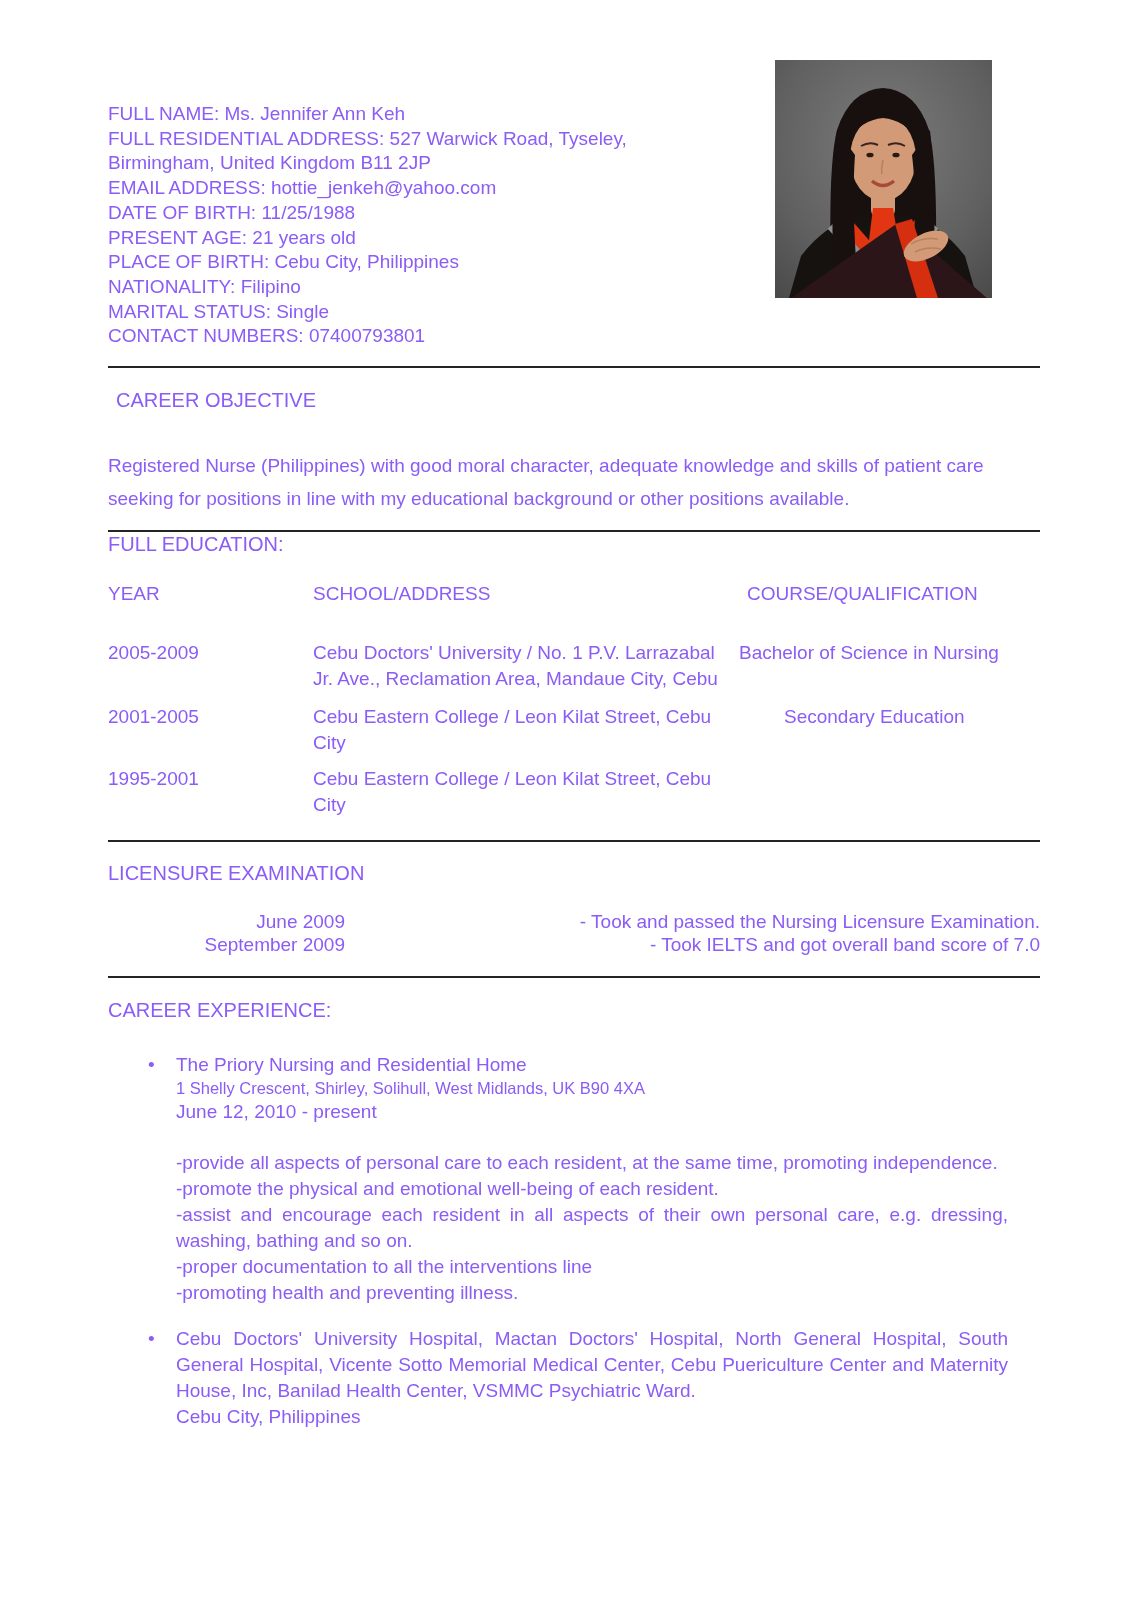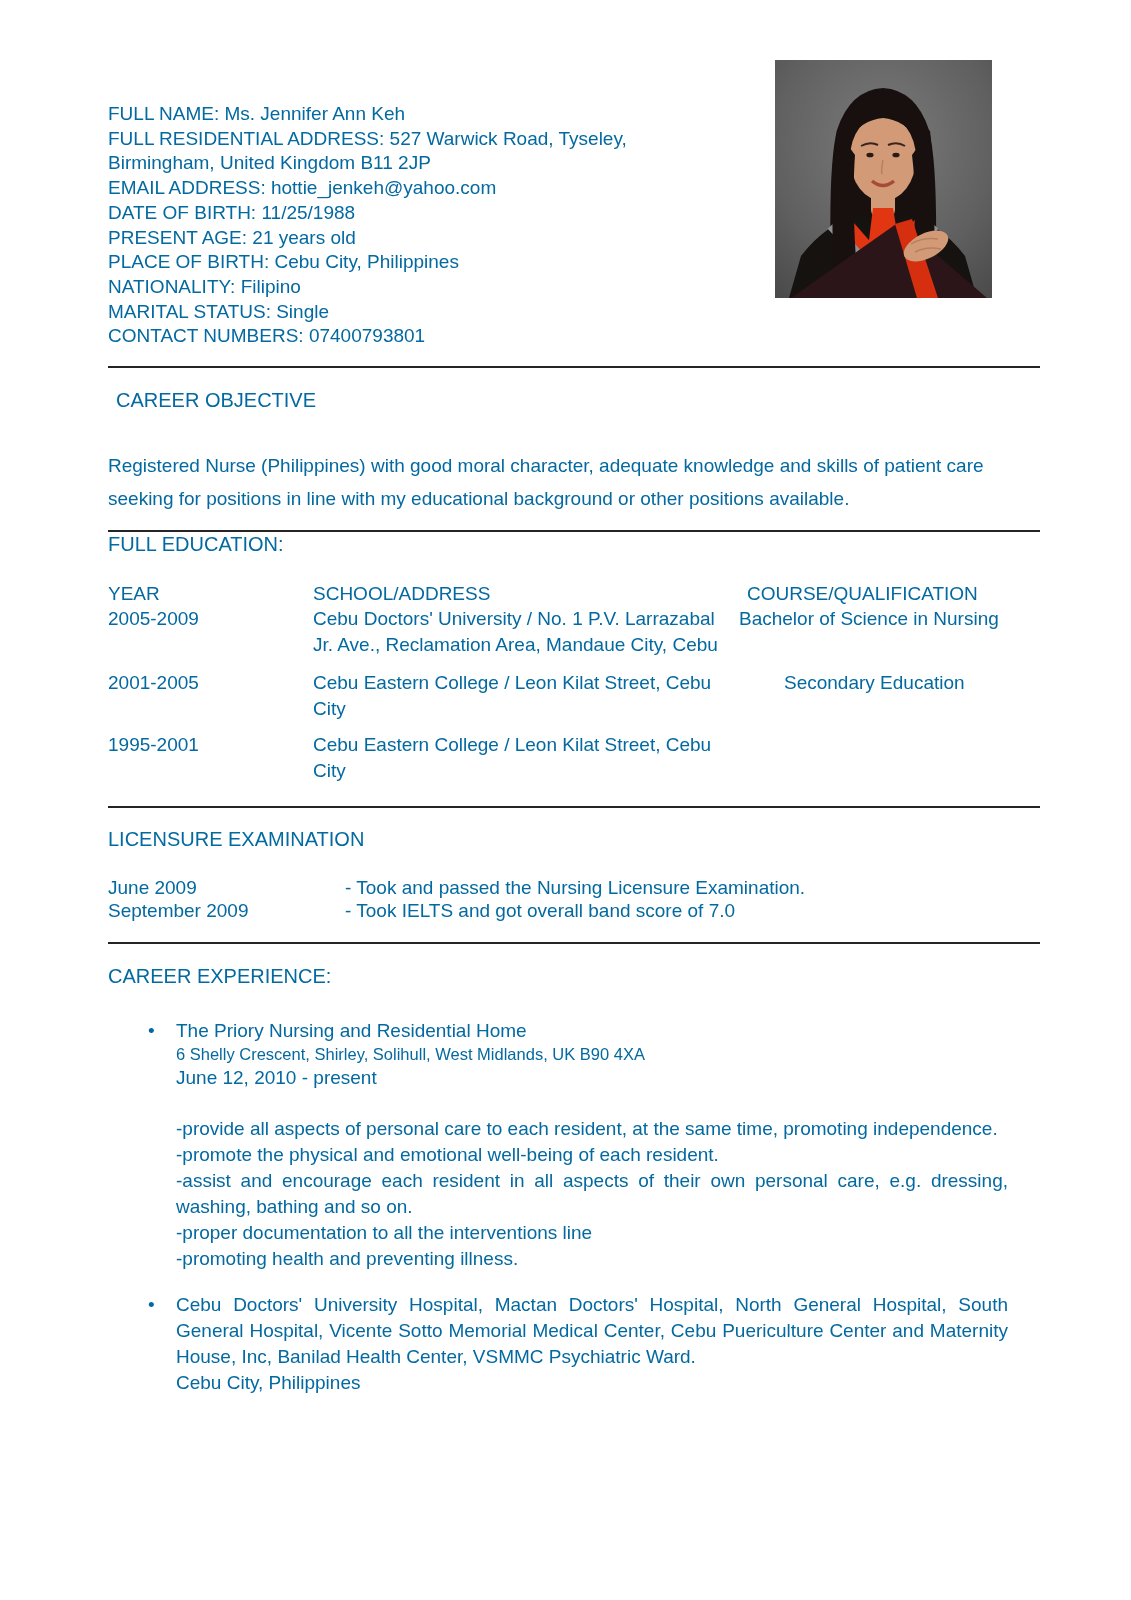--- a/index.html
+++ b/index.html
@@ -1,21 +1,21 @@
 <!DOCTYPE html>
 <html><head>
 <meta charset="utf-8">
 <style>
   html,body { margin:0; padding:0; background:#ffffff; }
   .page {
     position:relative;
     width:1131px; height:1600px;
     background:#ffffff;
     font-family:"Liberation Sans","DejaVu Sans",sans-serif;
-    color:#0369a1;
+    color:#8b5cf6;
     overflow:hidden;
   }
   .content { position:absolute; left:108px; top:0; width:932px; }
 
   .personal { margin-top:102px; font-size:19px; line-height:24.7px; }
   .personal div { white-space:nowrap; }
 
   .rule { border:none; border-top:2.6px solid #242424; margin:0; width:100%; }
   .r1 { margin-top:17px; }
   .r2 { margin-top:15px; }
@@ -32,27 +32,27 @@
 
   .edu-header {
     margin-top:24px; display:grid; grid-template-columns:205px 426px auto;
     font-size:19px; line-height:25px;
   }
   .edu-header .c3 { padding-left:8px; }
   .edu-row {
     display:grid; grid-template-columns:205px 426px auto;
     font-size:19px; line-height:26px;
   }
-  .edu-row.er1 { }
+  .edu-row.er1 { margin-top:34px; }
   .edu-row.er2 { margin-top:12px; }
   .edu-row.er3 { margin-top:10px; }
   .edu-row.er2 .course, .edu-row.er3 .course { padding-left:45px; }
 
   .lic-table { margin-top:25px; font-size:19px; line-height:22.5px; }
-  .lic-row { display:grid; grid-template-columns:237px auto; }
+  .lic-row { display:grid; grid-template-columns:237px auto;text-align:right; }
 
   .entry { display:flex; align-items:flex-start; }
   .entry.e1 { margin-top:29px; }
   .entry.e2 { margin-top:20px; }
   .bullet { flex:none; width:28px; margin-left:40px; font-size:19px; line-height:25px; }
   .entry-body { width:832px; }
   .exp-title { font-size:19px; line-height:25px; }
   .exp-address { font-size:16.5px; line-height:22px; }
   .exp-period { font-size:19px; line-height:25px; }
   .duties { margin-top:26px; }
@@ -180,21 +180,21 @@
     </div>
 
     <hr class="rule r4">
 
     <h2 class="heading h-exp">CAREER EXPERIENCE:</h2>
 
     <div class="entry e1">
       <span class="bullet">•</span>
       <div class="entry-body">
         <div class="exp-title">The Priory Nursing and Residential Home</div>
-        <div class="exp-address">6 Shelly Crescent, Shirley, Solihull, West Midlands, UK B90 4XA</div>
+        <div class="exp-address">1 Shelly Crescent, Shirley, Solihull, West Midlands, UK B90 4XA</div>
         <div class="exp-period">June 12, 2010 - present</div>
         <div class="duties">
           <div class="duty">-provide all aspects of personal care to each resident, at the same time, promoting independence.</div>
           <div class="duty">-promote the physical and emotional well-being of each resident.</div>
           <div class="duty">-assist and encourage each resident in all aspects of their own personal care, e.g. dressing, washing, bathing and so on.</div>
           <div class="duty">-proper documentation to all the interventions line</div>
           <div class="duty">-promoting health and preventing illness.</div>
         </div>
       </div>
     </div>

